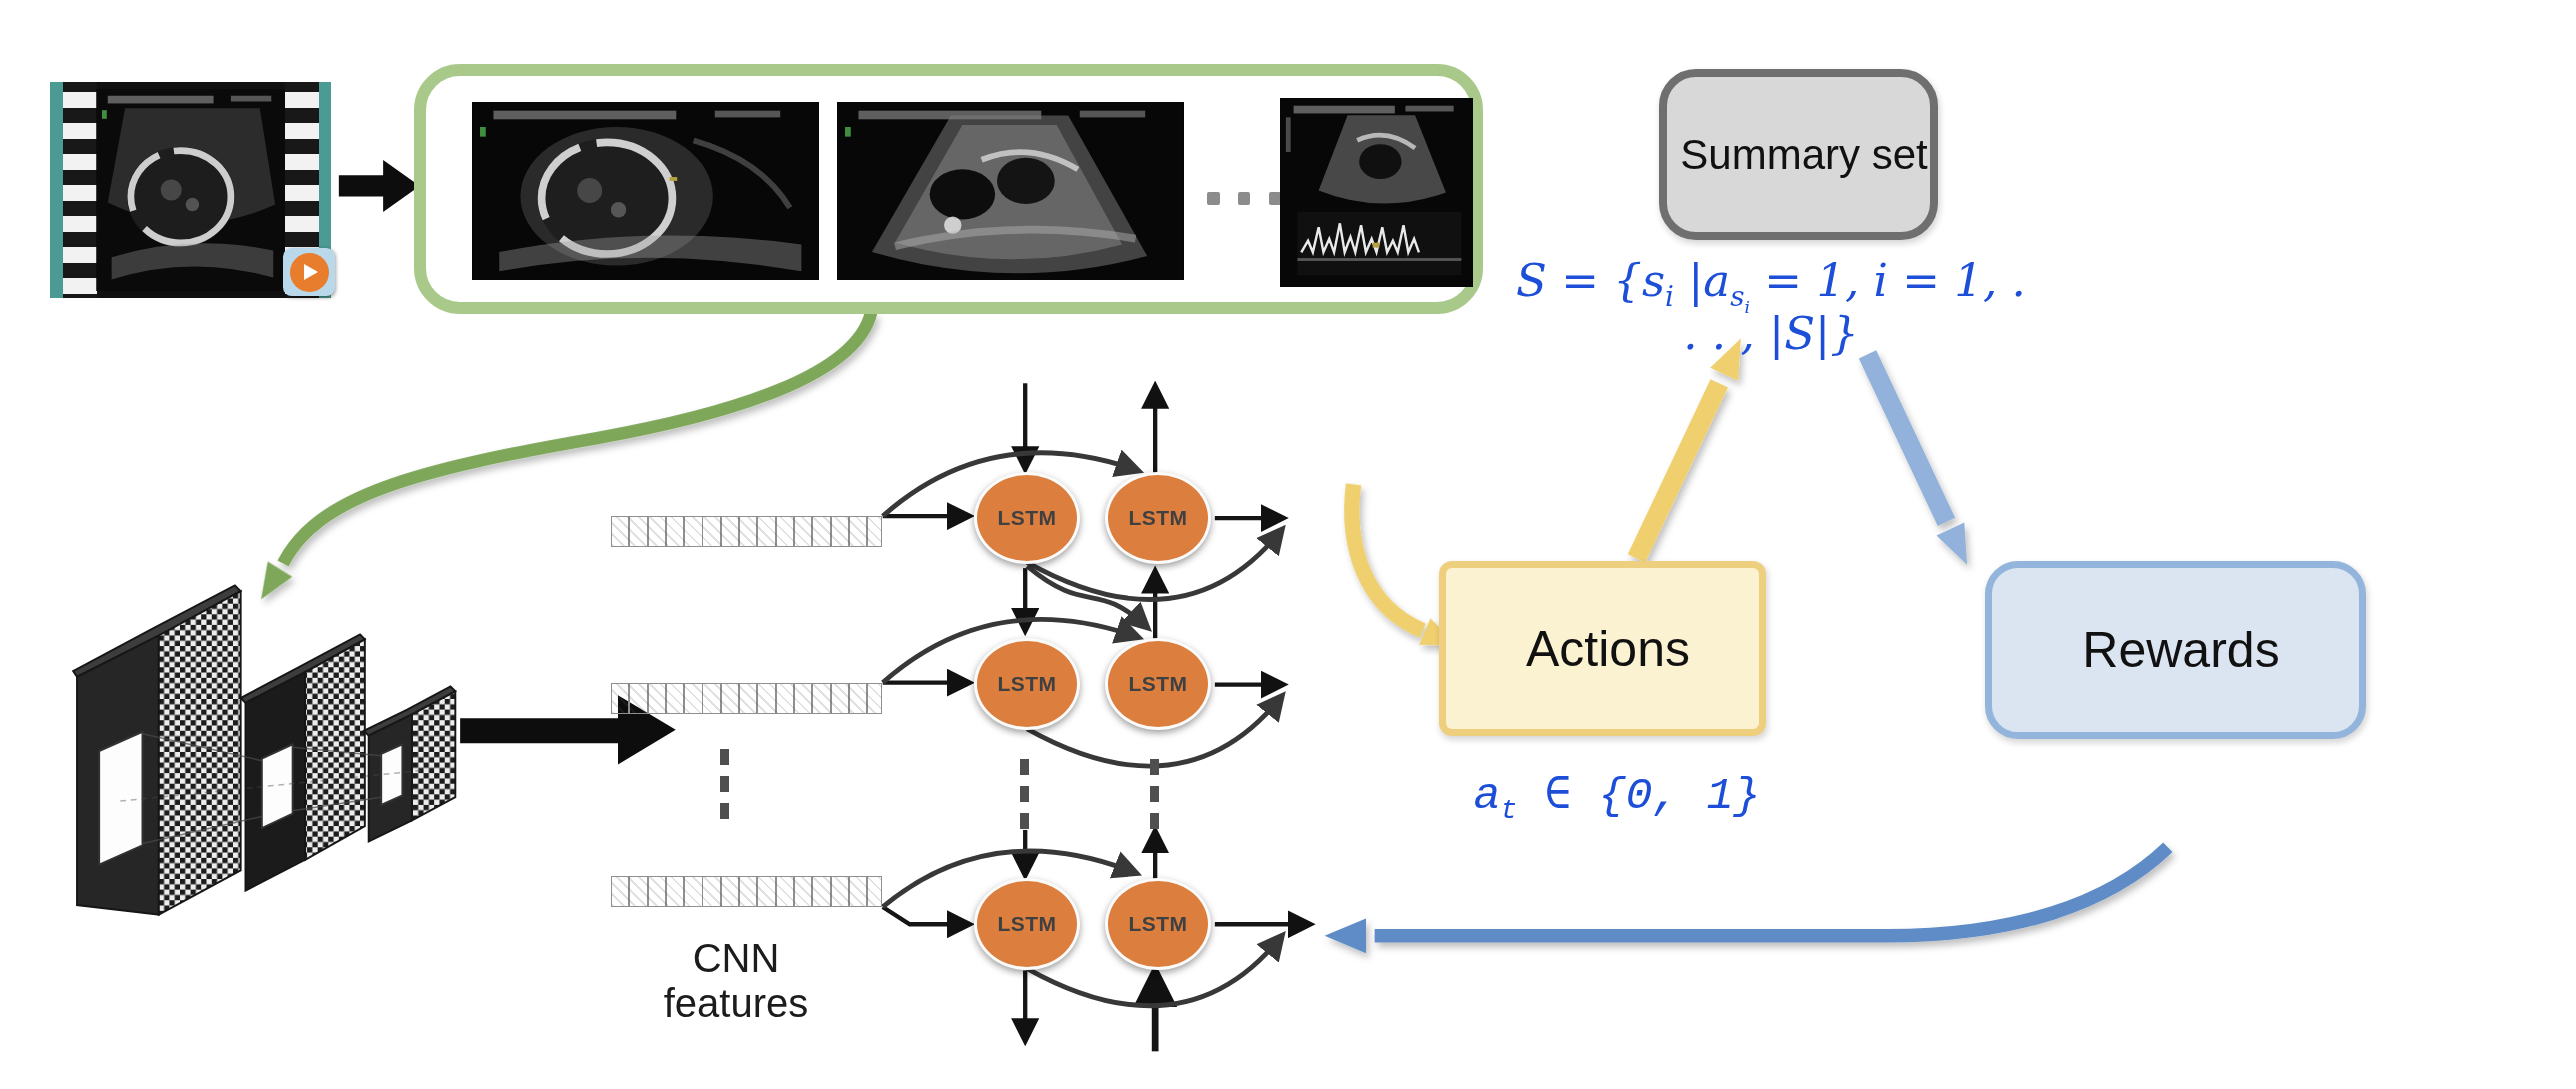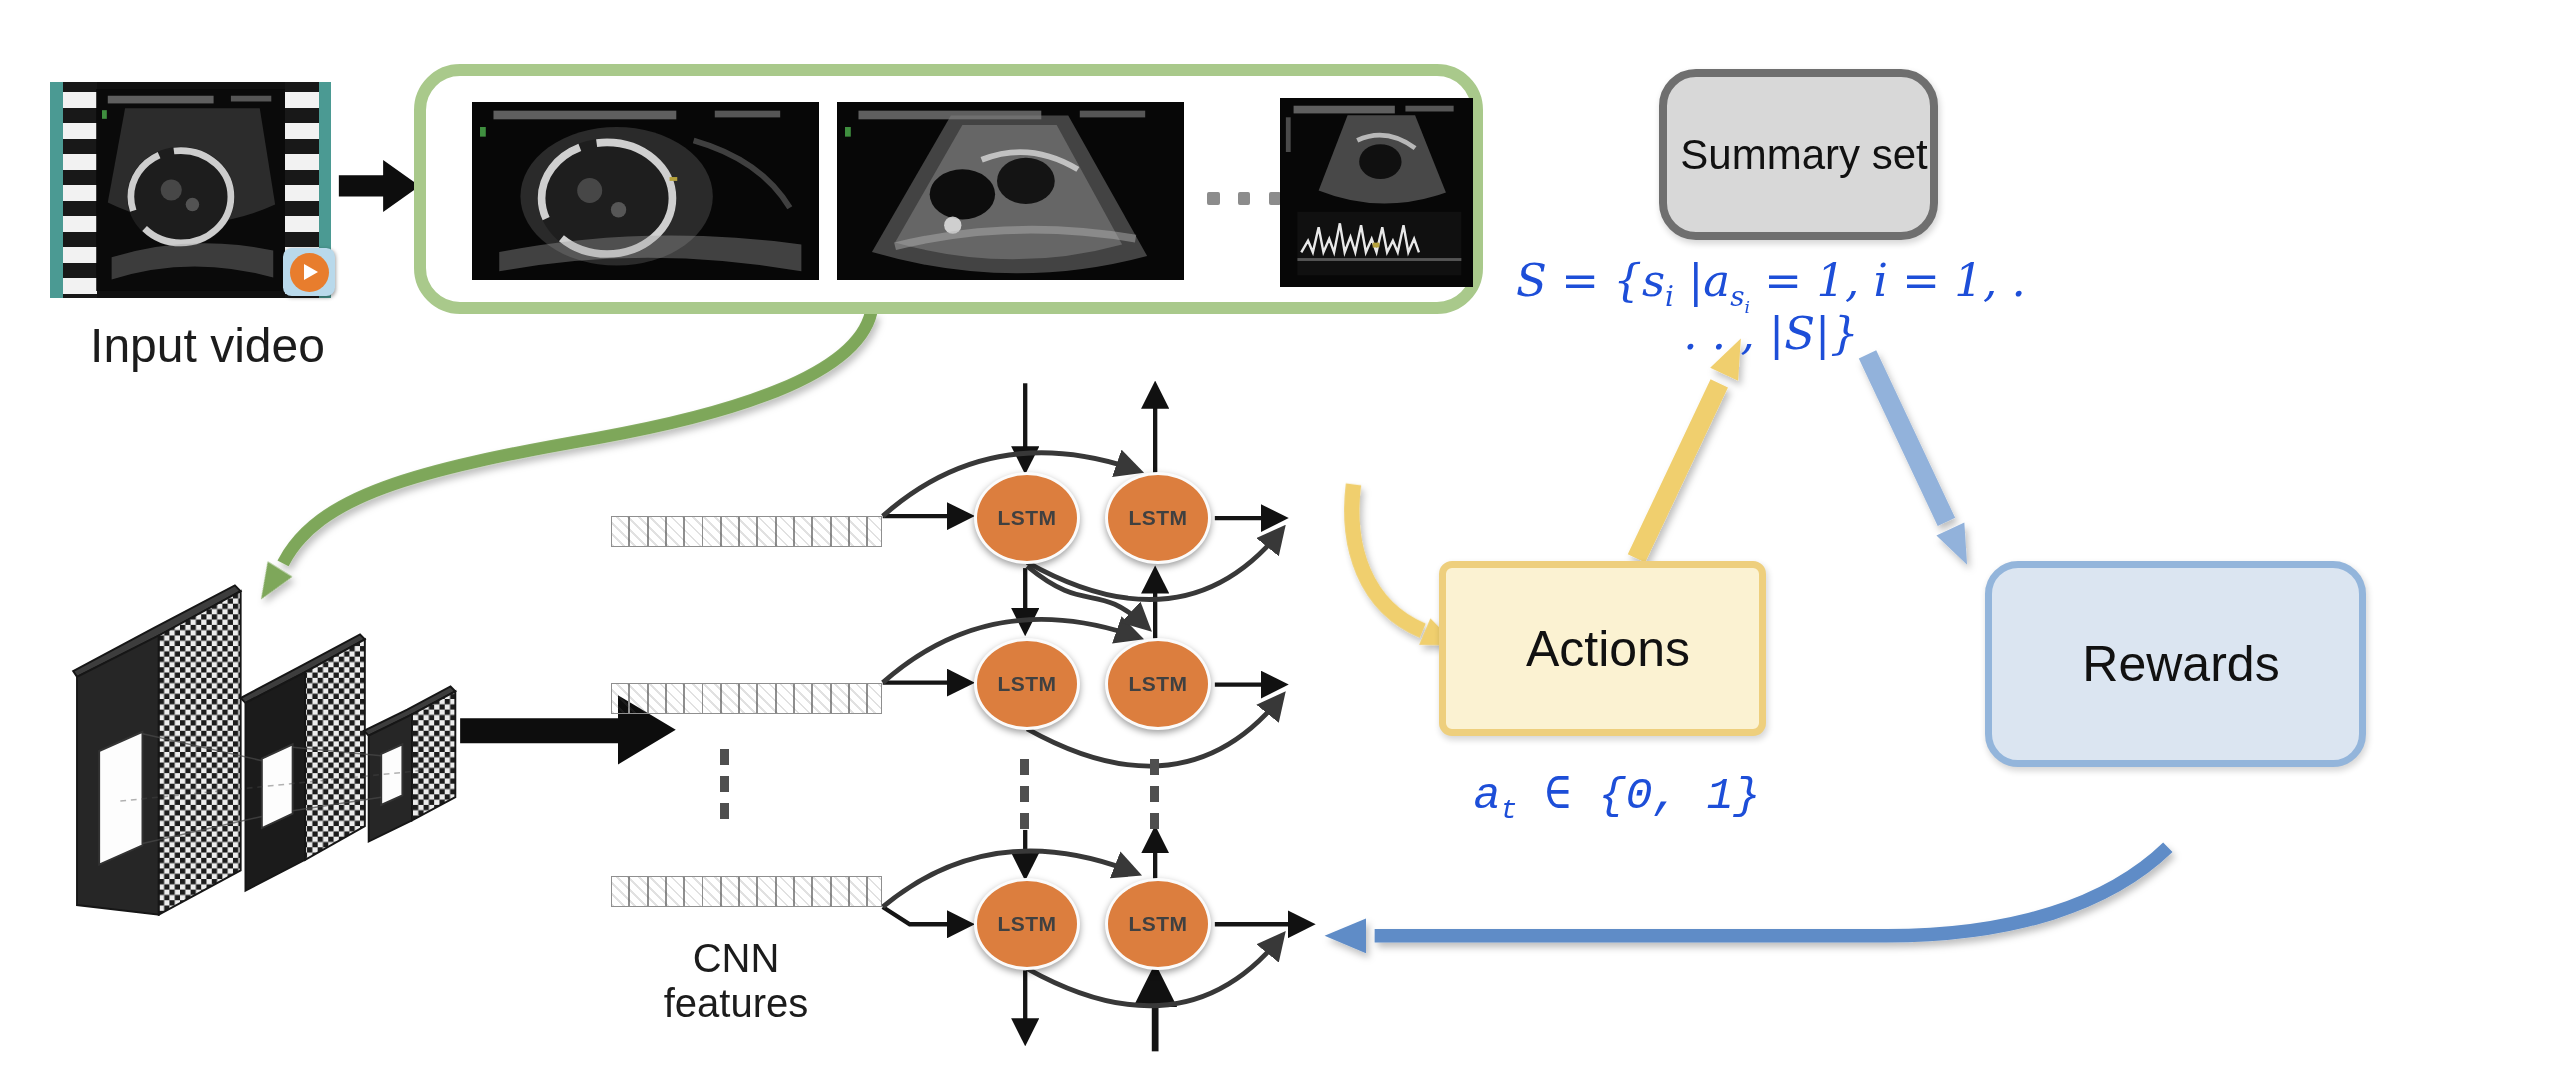--- a/index.html
+++ b/index.html
@@ -52,21 +52,21 @@
   .vdots{position:absolute;display:flex;flex-direction:column;gap:10.6px;z-index:3;}
   .vdots i{display:block;width:8.7px;height:16.4px;background:#4f4f4f;}
 
   
   .bigbox{position:absolute;box-sizing:border-box;display:flex;align-items:center;justify-content:center;
           z-index:3;box-shadow:1.9px 3.9px 6.7px rgba(0,0,0,.16);padding-left:11px;}
   .box-summary{left:1659px;top:69px;width:279px;height:171px;background:#d8d8d8;border:8.7px solid #6f6f6f;border-radius:37px;}
   .box-summary span{font-size:42px;color:#111;}
   .box-actions{left:1439px;top:561px;width:327px;height:175px;background:#fbf2d2;border:7.7px solid #eecf7d;border-radius:13px;}
   .box-actions span{font-size:50px;color:#111;}
-  .box-rewards{left:1985px;top:561px;width:381px;height:206px;background:#dbe5f1;border:7.7px solid #93b5db;border-radius:33px;}
+  .box-rewards{left:1985px;top:561px;width:381px;height:178px;background:#dbe5f1;border:7.7px solid #93b5db;border-radius:33px;}
   .box-rewards span{font-size:50px;color:#111;}
 
   
   .formula{position:absolute;font-family:"DejaVu Serif","Liberation Serif",serif;font-style:italic;
            color:#1d4ed8;text-align:center;z-index:3;}
   .formula sub{font-size:62%;line-height:0;}
   .fm-summary{left:1511px;top:254px;width:520px;font-size:45px;}
   .fm-actions{left:1463px;top:766px;width:308px;font-size:45px;font-family:Liberation Mono, monospace;}
   .fm-rewards{left:1829px;top:778px;width:635px;font-size:45px;}
 </style>
@@ -198,21 +198,20 @@
       </svg>
     </div>
     <div class="sprk r"></div>
     <div class="teal r"></div>
   </div>
   <div class="abs play">
     <div class="disc">
       <span class="tri"></span>
     </div>
   </div>
-  <div class="abs caption cap-input">Input video</div>
 
   <div class="abs greenbox"></div>
   <div class="abs frame f1">
     <svg width="347" height="178" viewBox="0 0 360 185">
       <rect width="360" height="185" fill="#070707"></rect>
       <rect x="22" y="9" width="190" height="9" fill="#6e6e6e" opacity="0.85"></rect>
       <rect x="252" y="9" width="68" height="7" fill="#565656"></rect>
       <rect x="8" y="26" width="6" height="10" fill="#3f8f3f"></rect>
       <ellipse cx="150" cy="98" rx="100" ry="72" fill="#2a2a2a"></ellipse>
       <ellipse cx="140" cy="100" rx="72" ry="62" fill="#1e1e1e"></ellipse>

